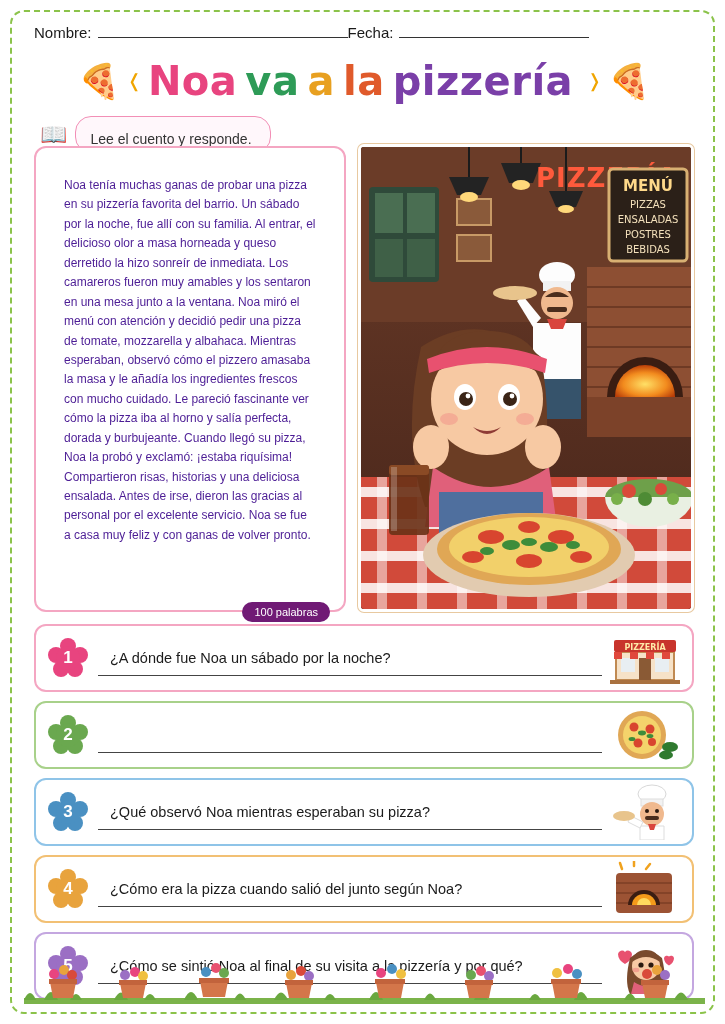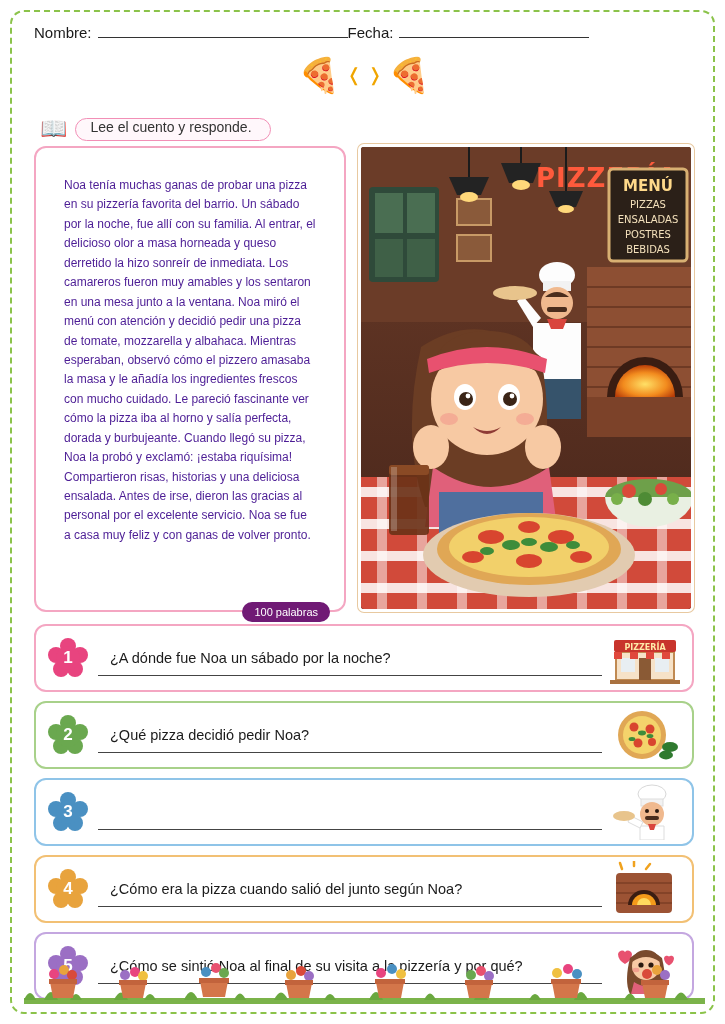--- a/index.html
+++ b/index.html
@@ -47,21 +47,21 @@
   .pizza-slice { font-size: 34px; line-height: 1; }
   .sparkle { color:#f0a500; font-size:18px; }
 
   
   .instr {
     position: absolute; left: 28px; top: 104px;
     display: flex; align-items: center; gap: 8px;
   }
   .instr-pill {
     border: 1.5px solid #f28fb6; border-radius: 16px;
-    background: #fff7fb; padding: 0 18px 5px 14px;
+    background: #fff7fb; padding: 14px 18px 5px 14px;
     font-size: 14px; color: #333;
   }
   .book-icon { font-size: 22px; }
 
   
   .story {
     position: absolute; left: 22px; top: 134px;
     width: 312px; height: 466px;
     border: 2px solid #f4a6c2; border-radius: 12px;
     background: #fff;
@@ -141,20 +141,23 @@
     </div>
     <div class="nd-group">
       <span class="nd-label">Fecha:</span>
       <span class="nd-line" style="width:190px"></span>
     </div>
   </div>
 
   <div class="title-row">
     <span class="pizza-slice">🍕</span>
     <span class="sparkle">❬</span>
+    <span class="title-text">
+      <span class="w1">Noa</span><span class="w2">va</span><span class="w3">a</span><span class="w4">la</span><span class="w5">pizzería</span>
+    </span>
     <span class="sparkle">❭</span>
     <span class="pizza-slice">🍕</span>
   </div>
 
   <div class="instr">
     <span class="book-icon">📖</span>
     <span class="instr-pill">Lee el cuento y responde.</span>
   </div>
 
   <div class="story">
@@ -361,21 +364,20 @@
             <circle cx="20" cy="8" r="8"></circle>
               <circle cx="32" cy="17" r="8"></circle>
             <circle cx="27" cy="31" r="8"></circle>
               <circle cx="13" cy="31" r="8"></circle>
               <circle cx="8" cy="17" r="8"></circle>
             <circle cx="20" cy="20" r="12"></circle>
           </g>
         </svg>
         <div class="fnum">2</div>
       </div>
-      <div class="qtext">¿Qué pizza decidió pedir Noa?</div>
       <div class="qline"></div>
       <div class="qart">
         <svg width="74" height="56" viewBox="0 0 74 56">
           <circle cx="34" cy="28" r="24" fill="#e0a755"></circle>
           <circle cx="34" cy="28" r="19" fill="#f4d36b"></circle>
           <g fill="#d8452f">
               <circle cx="26" cy="20" r="4.5"></circle>
               <circle cx="42" cy="22" r="4.5"></circle>
               <circle cx="30" cy="36" r="4.5"></circle>
               <circle cx="44" cy="35" r="4"></circle>
@@ -400,20 +402,21 @@
             <circle cx="20" cy="8" r="8"></circle>
               <circle cx="32" cy="17" r="8"></circle>
             <circle cx="27" cy="31" r="8"></circle>
               <circle cx="13" cy="31" r="8"></circle>
               <circle cx="8" cy="17" r="8"></circle>
             <circle cx="20" cy="20" r="12"></circle>
           </g>
         </svg>
         <div class="fnum">3</div>
       </div>
+      <div class="qtext">¿Qué observó Noa mientras esperaban su pizza?</div>
       <div class="qline"></div>
       <div class="qart">
         <svg width="74" height="56" viewBox="0 0 74 56">
           <ellipse cx="44" cy="10" rx="14" ry="9" fill="#ffffff" stroke="#d8d8d8"></ellipse>
           <rect x="33" y="15" width="22" height="7" fill="#f2f2f2" stroke="#ddd"></rect>
           <circle cx="44" cy="30" r="12" fill="#f0b98e"></circle>
           <rect x="37" y="32" width="14" height="4" rx="2" fill="#4a2d1c"></rect>
           <circle cx="39" cy="27" r="2" fill="#2b1a10"></circle>
             <circle cx="49" cy="27" r="2" fill="#2b1a10"></circle>
           <path d="M32 42 h24 v14 h-24 z" fill="#ffffff" stroke="#ddd"></path>

